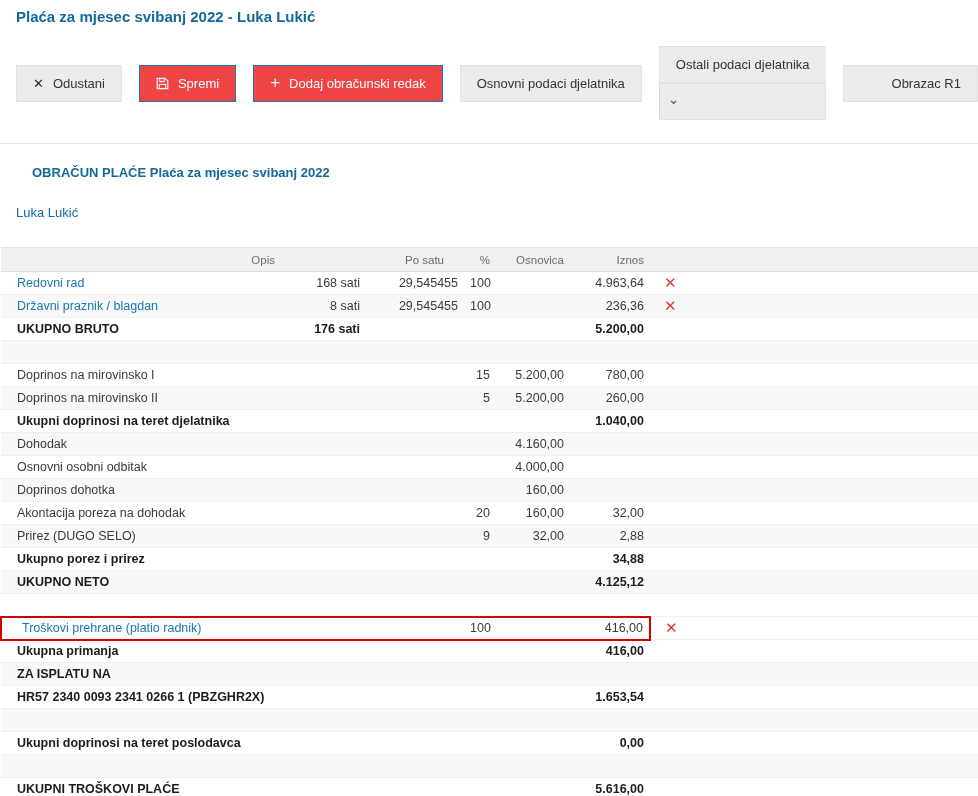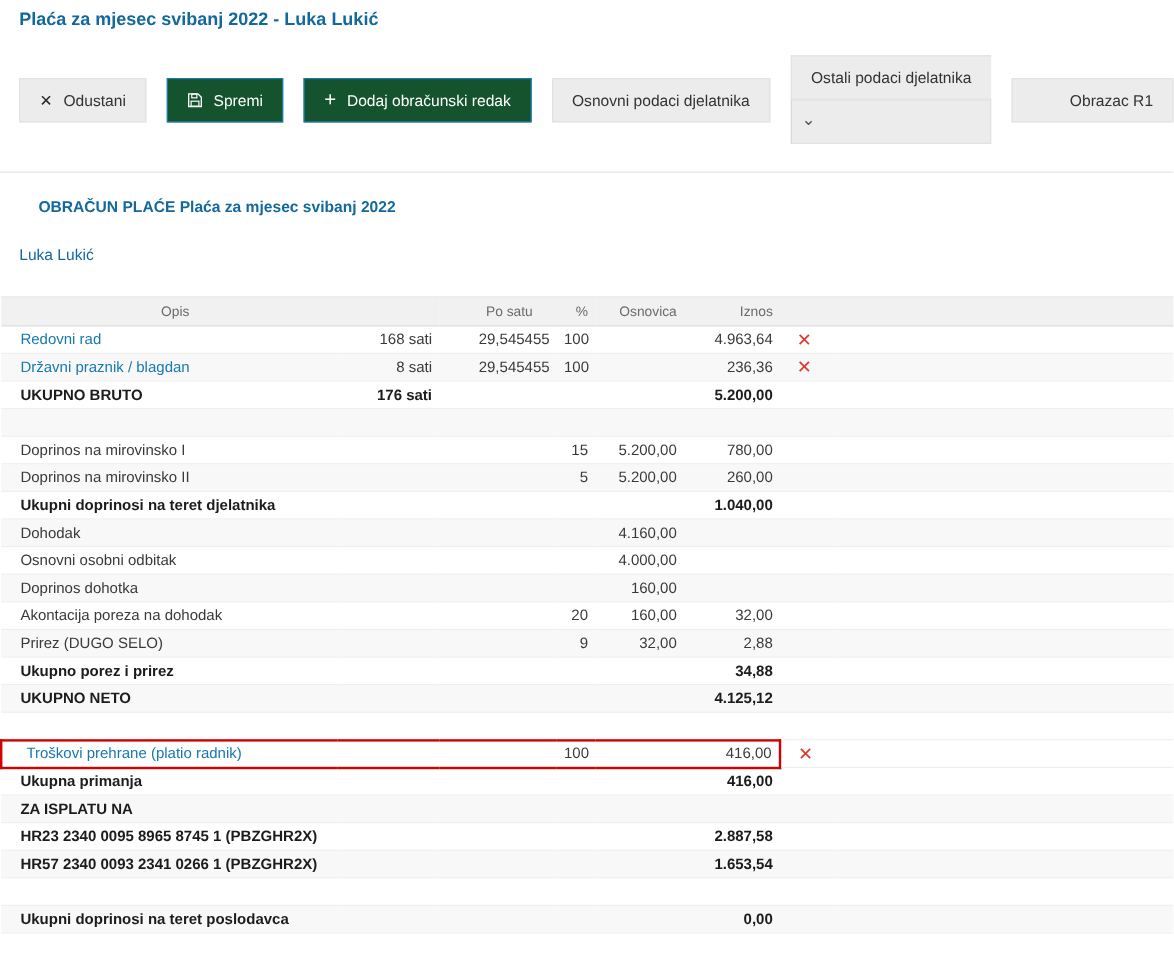--- a/index.html
+++ b/index.html
@@ -16,21 +16,21 @@
   .page-title {
     margin: 0 0 21px; font-size: 15px; font-weight: bold; color: #14699c;
   }
   .toolbar { display: flex; align-items: center; gap: 17px; margin-bottom: 23px; }
   .btn {
     height: 37px; padding: 0 16px; font-size: 13px; font-family: inherit;
     display: inline-flex; align-items: center; gap: 9px;
     border: 1px solid #e2e2e2; background: #ececec; color: #333;
     cursor: pointer; white-space: nowrap;
   }
-  .btn-primary { background: #14532d; border-color: #1779ae; color: #ffffff; text-align: right; }
+  .btn-primary { background: #ef4444; border-color: #1779ae; color: #ffffff; text-align: right; }
   .btn .ico { display: inline-flex; align-items: center; line-height: 1; }
   .ico-close { font-size: 13px; font-weight: bold; color: #2b2b2b; }
   .ico-plus  { font-size: 17px; font-weight: normal; margin-top: -2px; }
   .btn-split { display: inline-flex; align-items: stretch; flex-direction: column; }
   .btn-split .split-main { border-right: none; }
   .btn-split .split-caret {
     padding: 0 8px; border-left: 1px solid #d8d8d8; gap: 0;
   }
   .chev { font-size: 14px; color: #555; line-height: 1; margin-top: -6px; }
   .btn-right { margin-left: auto; padding-left: 48px; }
@@ -45,21 +45,21 @@
   .col-sati     { width: 85px; }
   .col-posatu   { width: 98px; margin-top: 21px; }
   .col-pct      { width: 32px; }
   .col-osnovica { width: 74px; }
   .col-iznos    { width: 80px; }
   .col-action   { width: 44px; }
   .col-fill     { width: auto; }
 
   thead th {
     background: #f1f1f1; color: #6b6b6b; font-weight: normal;
-    font-size: 11.5px; text-align: center; padding: 5px 6px;
+    font-size: 11.5px; text-align: right; padding: 5px 6px;
     border-top: 1px solid #e3e3e3; border-bottom: 1px solid #dedede;
     height: 24px;
   }
   thead th.col-opis { padding-left: 16px; }
   thead th.num, td.num { text-align: right; }
   thead th.col-posatu { padding-right: 20px; }
 
   tbody td {
     padding: 3px 6px; font-size: 12.5px; height: 23px;
     border-bottom: 1px solid #efefef; overflow: hidden; white-space: nowrap;
@@ -337,30 +337,20 @@
             <td class="col-opis">ZA ISPLATU NA</td>
             <td class="col-sati num"></td>
             <td class="col-posatu num"></td>
             <td class="col-pct num"></td>
             <td class="col-osnovica num"></td>
             <td class="col-iznos num"></td>
             <td class="col-action"></td>
             <td class="col-fill"></td>
           </tr>
           <tr class="bold">
-            <td class="col-opis">HR23 2340 0095 8965 8745 1 (PBZGHR2X)</td>
-            <td class="col-sati num"></td>
-            <td class="col-posatu num"></td>
-            <td class="col-pct num"></td>
-            <td class="col-osnovica num"></td>
-            <td class="col-iznos num">2.887,58</td>
-            <td class="col-action"></td>
-            <td class="col-fill"></td>
-          </tr>
-          <tr class="bold">
             <td class="col-opis">HR57 2340 0093 2341 0266 1 (PBZGHR2X)</td>
             <td class="col-sati num"></td>
             <td class="col-posatu num"></td>
             <td class="col-pct num"></td>
             <td class="col-osnovica num"></td>
             <td class="col-iznos num">1.653,54</td>
             <td class="col-action"></td>
             <td class="col-fill"></td>
           </tr>
           <tr>

